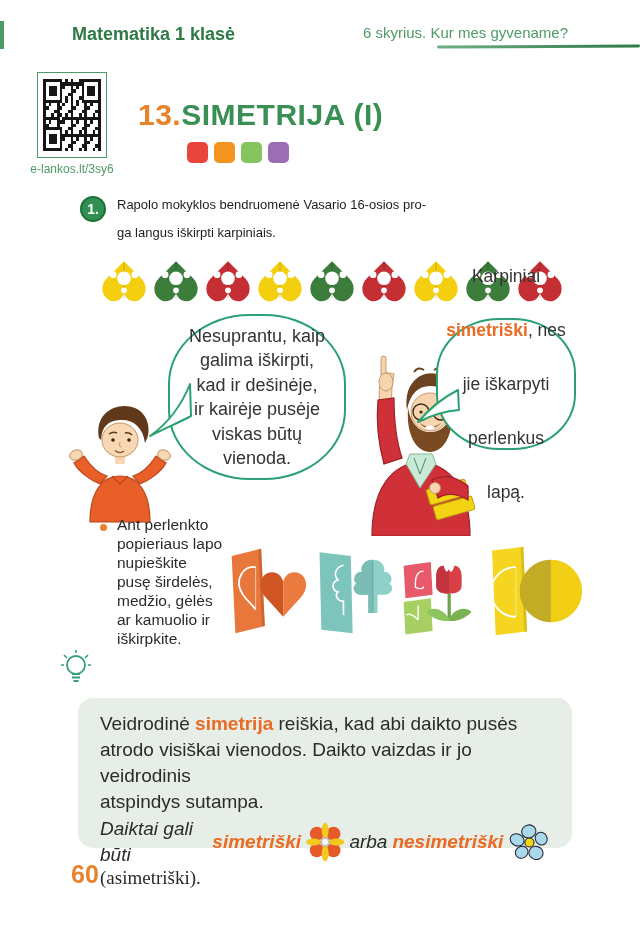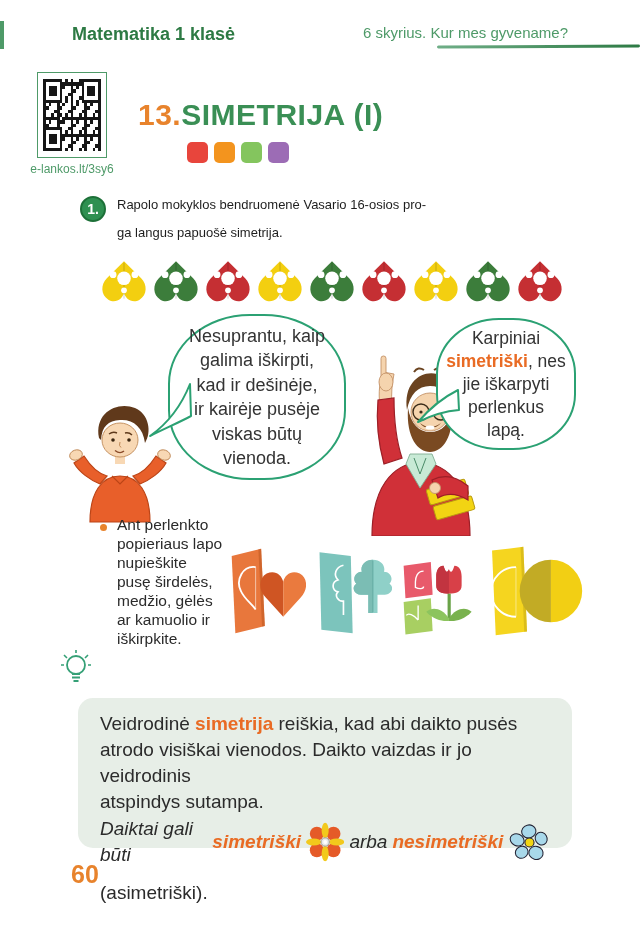--- a/index.html
+++ b/index.html
@@ -36,39 +36,39 @@
   .hearts-row{left:98px;top:256px;width:468px;display:flex;}
   .heart{width:52px;height:52px;flex:0 0 auto;}
 
   
   .bubble{box-sizing:border-box;background:#fff;border:2px solid var(--bubble_border);
           display:flex;flex-direction:column;align-items:center;justify-content:center;
           text-align:center;color:#333;}
   .bubble-left{left:168px;top:314px;width:178px;height:166px;border-radius:46%/42%;
                font-size:18px;line-height:24.5px;}
   .bubble-right{left:436px;top:318px;width:140px;height:132px;border-radius:45%/42%;
-                font-size:17.5px;line-height:23px;}
+                font-size:17.5px;line-height:23px;gap:31px;}
   .hl{color:var(--orange_text);font-weight:bold;}
   .tail{overflow:visible;}
 
   
   .bullet-dot{left:100px;top:524px;width:7px;height:7px;border-radius:50%;background:var(--orange);}
   .bullet-text{left:117px;top:515px;width:125px;font-size:15.5px;line-height:19px;color:#2b2b2b;}
 
   .cutouts{left:228px;top:534px;width:356px;height:114px;display:flex;gap:8px;align-items:center;}
 
   
   .know-row{left:58px;top:648px;display:flex;align-items:center;}
   .know-q{margin-left:10px;font-size:20px;font-weight:600;color:var(--green_title);padding-top:6px;}
 
   
   .infobox{left:78px;top:698px;width:494px;height:150px;border-radius:15px;background:var(--box_bg);box-sizing:border-box;}
   .ib-inner{padding:13px 22px 0 22px;font-size:19px;line-height:26px;color:#2b2b2b;}
   .ib-row2{display:flex;align-items:center;gap:5px;margin-top:4px;height:46px;font-style:italic;}
-  .ib-row3{margin-top:15px;}
+  .ib-row3{margin-top:0px;font-family:Liberation Serif, serif;}
 
   .pagenum{left:71px;top:860px;font-size:25px;font-weight:bold;color:var(--orange);}
 </style>
 </head>
 <body>
 
 <div class="page">
 
   <div class="abs edge-mark"></div>
   <div class="abs hdr-left">Matematika 1 klasė</div>
@@ -333,21 +333,21 @@
   <div class="abs squares">
       <span class="tsq" style="background: rgb(232, 69, 60);"></span>
       <span class="tsq" style="background: rgb(243, 148, 30);"></span>
       <span class="tsq" style="background: rgb(132, 197, 94);"></span>
       <span class="tsq" style="background: rgb(156, 108, 181);"></span>
     </div>
 
   <div class="abs task-badge">1.</div>
   <div class="abs task-text">
     <div>Rapolo mokyklos bendruomenė Vasario 16-osios pro-</div>
-    <div>ga langus papuošė simetrija.</div>
+    <div>ga langus iškirpti karpiniais.</div>
   </div>
 
   <div class="abs hearts-row">
       <svg class="heart" viewBox="0 0 100 100">
   <path d="M50 10 L17 43 C5 55 5 75 20 84 C34 92 48 82 50 70 C52 82 66 92 80 84 C95 75 95 55 83 43 Z" fill="#f3cf10"></path>
   <line x1="50" y1="13" x2="50" y2="82" stroke="#000" stroke-opacity="0.22" stroke-width="1.6"></line>
   <circle cx="50" cy="43" r="13" fill="#fff"></circle>
         <circle cx="29" cy="36" r="6.5" fill="#fff"></circle>
   <circle cx="71" cy="36" r="6.5" fill="#fff"></circle>
         <circle cx="50" cy="66" r="5.5" fill="#fff"></circle>

